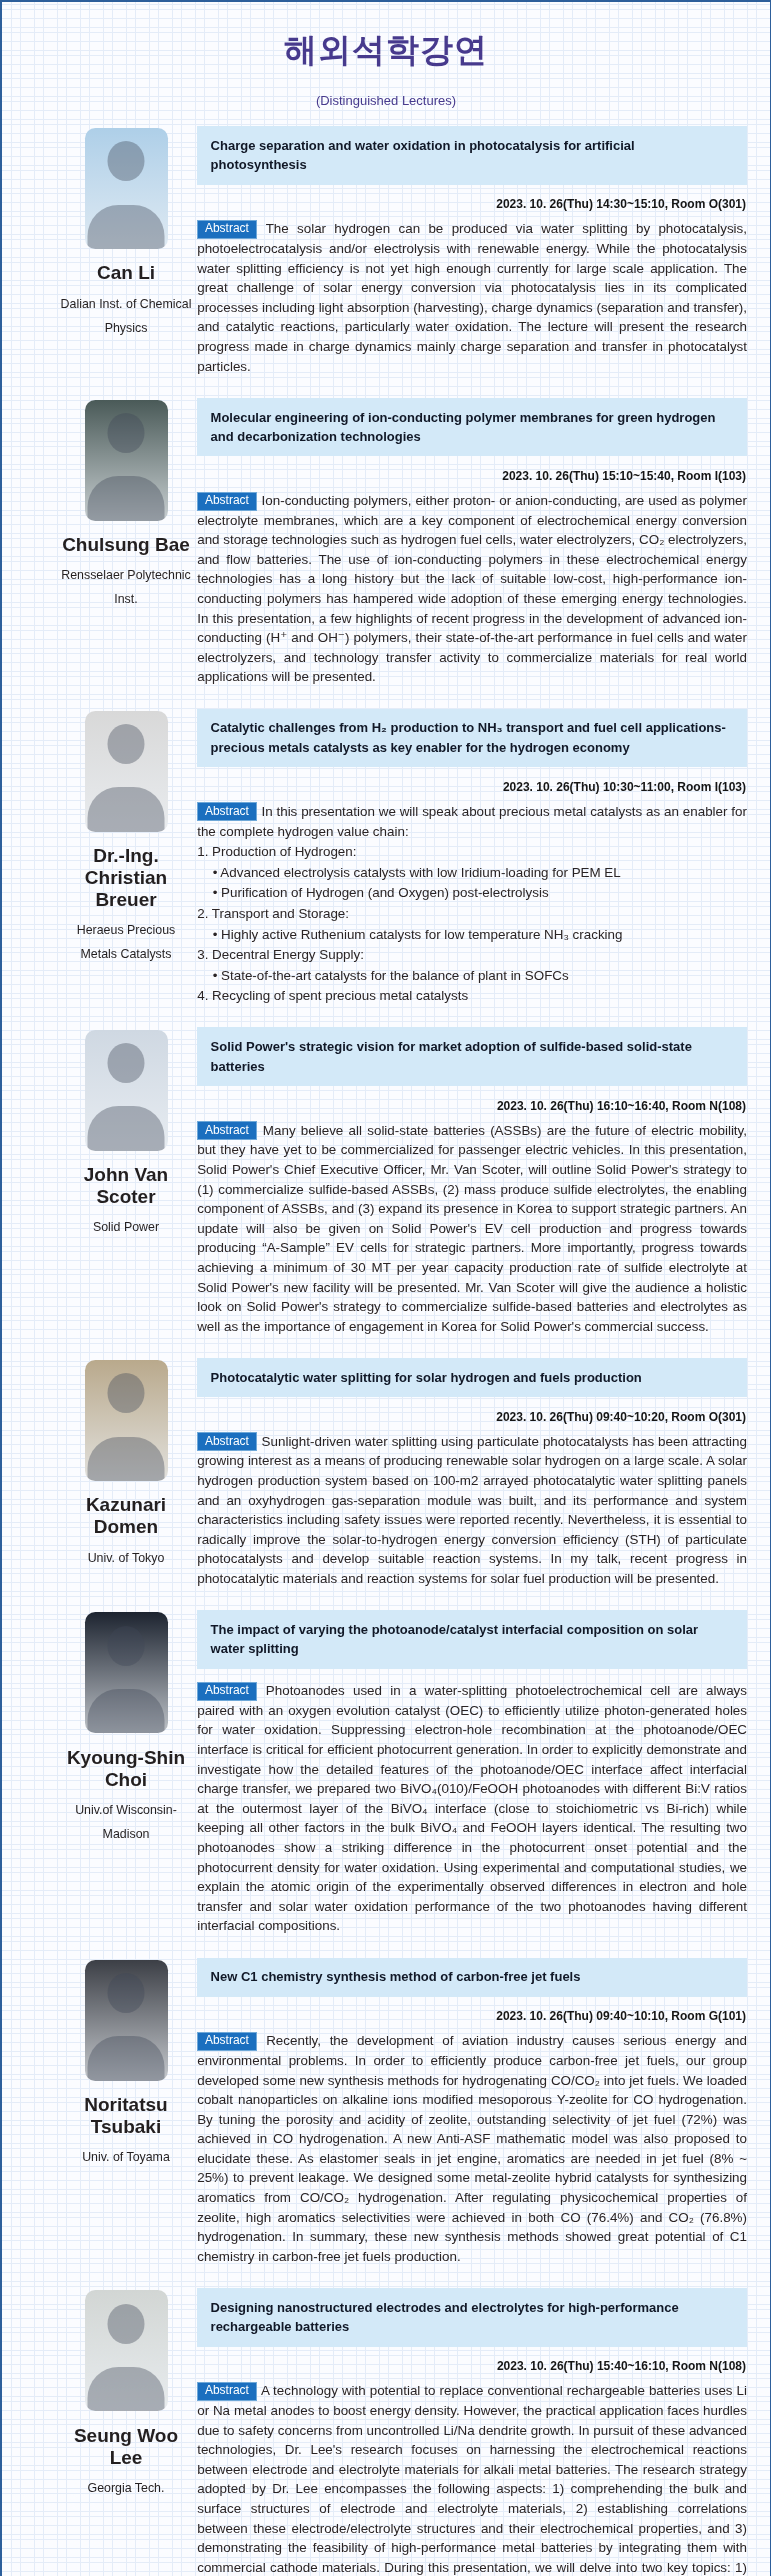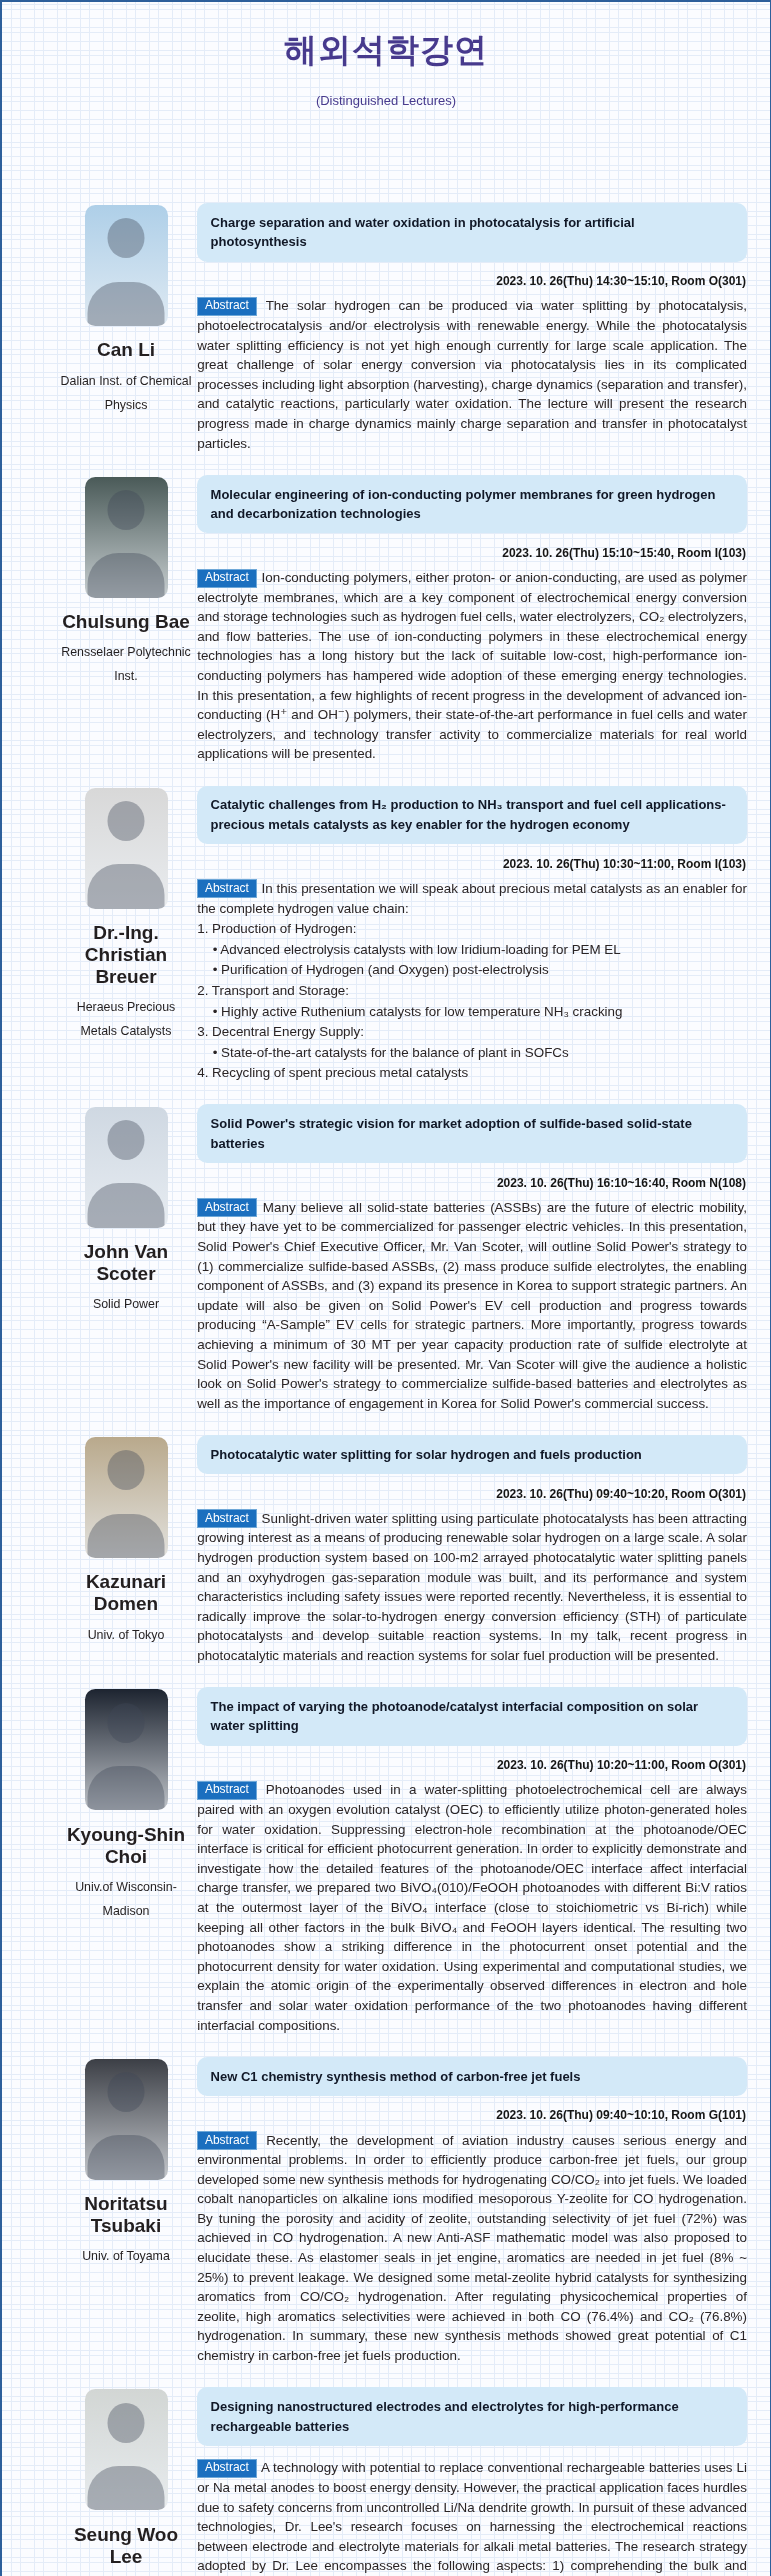--- a/index.html
+++ b/index.html
@@ -9,21 +9,21 @@
     color:#2a2425;
   }
   .page {
     width:772px; height:3388px; overflow:hidden;
     border:2.1px solid #2d5f9b;
     background-color:#fbfcff;
     background-image:
       repeating-linear-gradient(0deg,#e4ecf8 0 0.5px,transparent 0.5px 4.6px),
       repeating-linear-gradient(90deg,#e4ecf8 0 0.5px,transparent 0.5px 4.6px);
   }
-  .header { text-align:center; padding-top:26px; height:201px; }
+  .header { text-align:center; padding-top:26px; height:124px; }
   .header h1 {
     font-size:33px; font-weight:bold; color:#473a8d; letter-spacing:1px;
   }
   .header h2 {
     margin-top:19.6px; font-size:13px; font-weight:normal; color:#473a8d;
   }
   .lecture {
     display:flex; align-items:flex-start;
     padding:0 23px 0 58px; margin-bottom:21.6px;
   }
@@ -40,21 +40,21 @@
     background:rgba(64,70,88,.38);
   }
   .ph-body {
     position:absolute; left:50%; bottom:-17.5px; width:77px; height:62px;
     transform:translateX(-50%); border-radius:31px 31px 0 0;
     background:rgba(64,70,88,.38);
   }
   .speaker-name { margin-top:13.4px; font-size:19px; font-weight:bold; color:#231f20; }
   .speaker-affil { margin-top:7.2px; font-size:12.4px; line-height:24px; color:#231f20; }
   .title-bar {
-    background:#d3e9f8; border-radius:10px;
+    background:#d3e9f8; border-radius:0;
     padding:9.8px 13.4px; margin-bottom:12.4px;
   }
   .title-bar .talk-title {
     font-size:13px; font-weight:bold; color:#111827; line-height:19.6px;
   }
   .datetime {
     text-align:right; font-size:12px; font-weight:bold; color:#151515;
     margin-bottom:8.2px; padding-right:1px;
   }
   .abstract {
@@ -183,21 +183,20 @@
         <div class="ph-head"></div>
         <div class="ph-body"></div>
       </div>
       <div class="speaker-name">Kyoung-Shin Choi</div>
       <div class="speaker-affil">Univ.of Wisconsin-Madison</div>
     </div>
     <div class="right-col">
       <div class="title-bar">
         <div class="talk-title">The impact of varying the photoanode/catalyst interfacial composition on solar water splitting</div>
       </div>
-      <div class="datetime">2023. 10. 26(Thu) 10:20~11:00, Room O(301)</div>
       <div class="abstract">
         <span class="badge">Abstract</span>
       <span class="seg-inline">Photoanodes used in a water-splitting photoelectrochemical cell are always paired with an oxygen evolution catalyst (OEC) to efficiently utilize photon-generated holes for water oxidation. Suppressing electron-hole recombination at the photoanode/OEC interface is critical for efficient photocurrent generation. In order to explicitly demonstrate and investigate how the detailed features of the photoanode/OEC interface affect interfacial charge transfer, we prepared two BiVO₄(010)/FeOOH photoanodes with different Bi:V ratios at the outermost layer of the BiVO₄ interface (close to stoichiometric vs Bi-rich) while keeping all other factors in the bulk BiVO₄ and FeOOH layers identical. The resulting two photoanodes show a striking difference in the photocurrent onset potential and the photocurrent density for water oxidation. Using experimental and computational studies, we explain the atomic origin of the experimentally observed differences in electron and hole transfer and solar water oxidation performance of the two photoanodes having different interfacial compositions.</span></div>
     </div>
   </div>
 
   <div class="lecture">
     <div class="left-col">
       <div class="photo" style="background: linear-gradient(rgb(60, 63, 70) 0%, rgb(238, 242, 246) 130%);">
         <div class="ph-head"></div>
@@ -223,20 +222,21 @@
         <div class="ph-head"></div>
         <div class="ph-body"></div>
       </div>
       <div class="speaker-name">Seung Woo Lee</div>
       <div class="speaker-affil">Georgia Tech.</div>
     </div>
     <div class="right-col">
       <div class="title-bar">
         <div class="talk-title">Designing nanostructured electrodes and electrolytes for high-performance rechargeable batteries</div>
       </div>
+      <div class="datetime">2023. 10. 26(Thu) 15:40~16:10, Room N(108)</div>
       <div class="abstract">
         <span class="badge">Abstract</span>
       <span class="seg-inline">A technology with potential to replace conventional rechargeable batteries uses Li or Na metal anodes to boost energy density. However, the practical application faces hurdles due to safety concerns from uncontrolled Li/Na dendrite growth. In pursuit of these advanced technologies, Dr. Lee's research focuses on harnessing the electrochemical reactions between electrode and electrolyte materials for alkali metal batteries. The research strategy adopted by Dr. Lee encompasses the following aspects: 1) comprehending the bulk and surface structures of electrode and electrolyte materials, 2) establishing correlations between these electrode/electrolyte structures and their electrochemical properties, and 3) demonstrating the feasibility of high-performance metal batteries by integrating them with commercial cathode materials. During this presentation, we will delve into two key topics: 1) the utilization of 3D nanostructured electrolytes to enable stable operation of solid-state Li metal batteries, and 2) the use of 3D nanostructured hosts to enable anode-free Na-metal batteries.</span></div>
     </div>
   </div>
 
 </div>
 </div>
 
 

